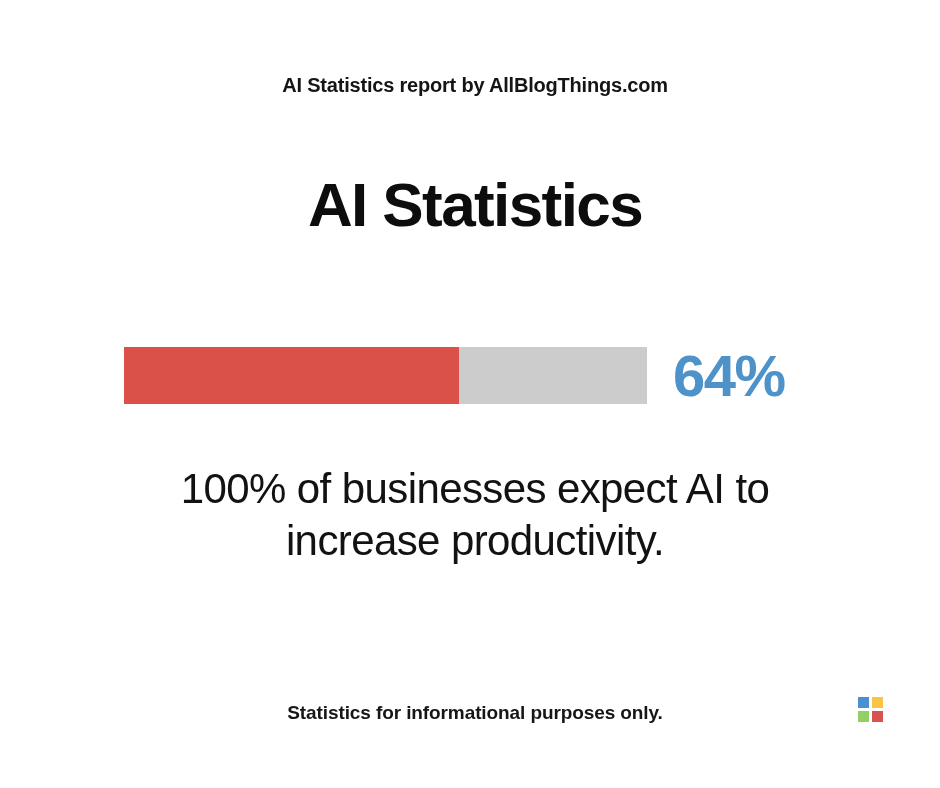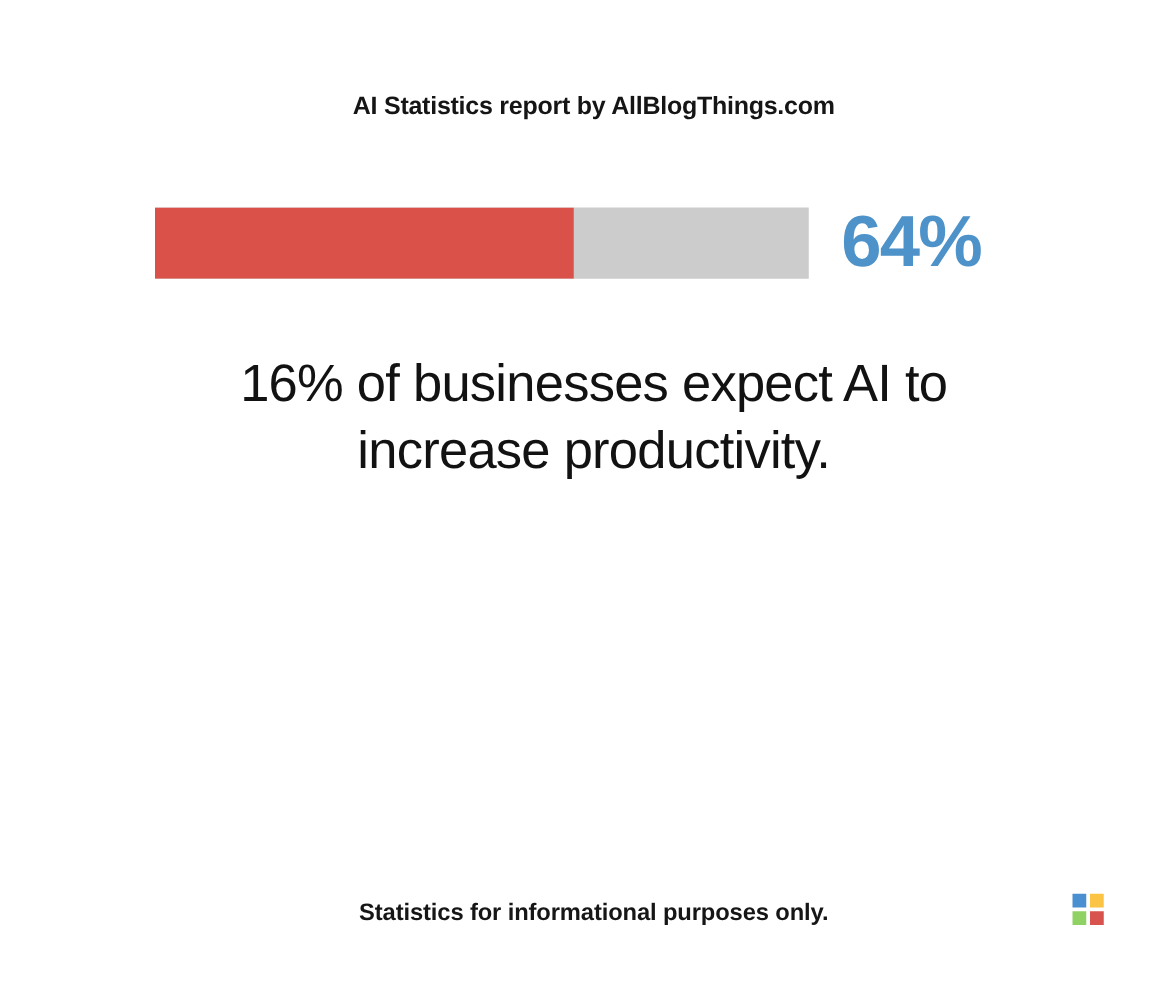--- a/index.html
+++ b/index.html
@@ -97,21 +97,21 @@
     text-align: center;
     line-height: 1.26;
     letter-spacing: -0.6px;
   }
 
   
   .footer {
     position: absolute;
     left: 0;
     right: 0;
-    bottom: 36px;
+    bottom: 54px;
     height: 40px;
   }
 
   .disclaimer {
     position: absolute;
     left: 0;
     right: 0;
     top: 8px;
     text-align: center;
     font-size: 19px;
@@ -142,29 +142,30 @@
   .sq-bl { background: #8fd163; }
   .sq-br { background: #d8534e; }
 </style>
 </head>
 <body>
 
 <div class="card">
 
   <div class="source-line">AI Statistics report by AllBlogThings.com</div>
 
+  <h1 class="main-title">AI Statistics</h1>
 
   <div class="stat-row">
     <div class="bar-track" style="background: rgb(204, 204, 204);">
       <div class="bar-fill" style="width: 64%; background: rgb(218, 81, 73);"></div>
     </div>
     <div class="bar-value" style="color: rgb(77, 146, 201);">64%</div>
   </div>
 
-  <p class="description">16% of businesses expect AI to increase productivity.</p>
+  <p class="description">100% of businesses expect AI to increase productivity.</p>
 
   <div class="footer">
     <div class="disclaimer">Statistics for informational purposes only.</div>
     <div class="brand-mark">
       <span class="sq-tl"></span>
       <span class="sq-tr"></span>
       <span class="sq-bl"></span>
       <span class="sq-br"></span>
     </div>
   </div>

